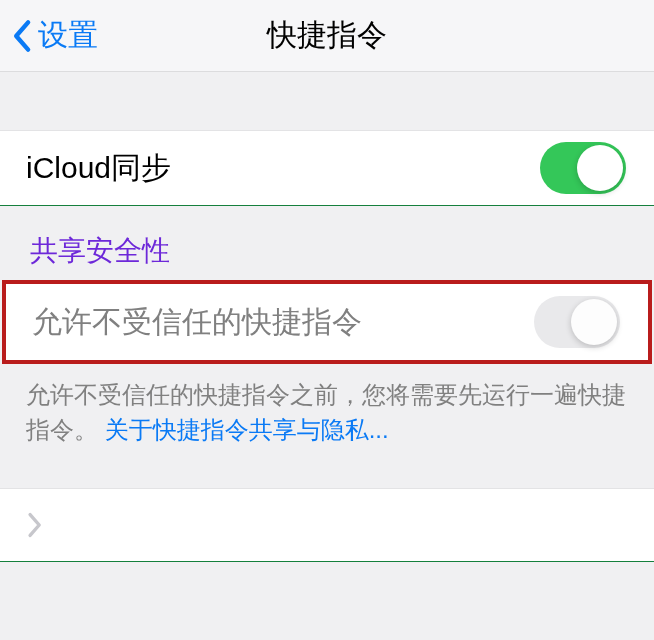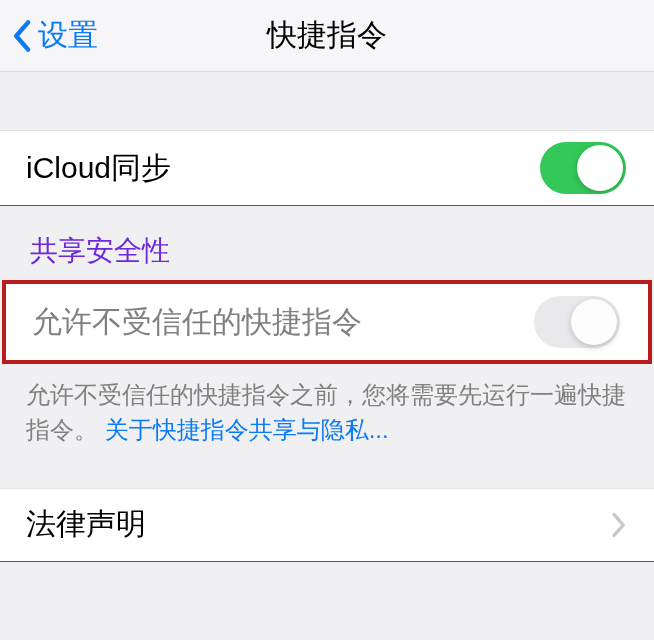--- a/index.html
+++ b/index.html
@@ -62,19 +62,18 @@
 </div>
 
 <div class="footer-text">
   <span>允许不受信任的快捷指令之前，您将需要先运行一遍快捷指令。</span>
   <a href="#">关于快捷指令共享与隐私...</a>
 </div>
 
 <div class="gap-lg"></div>
 
 <div class="row short">
-  <div class="row-label">法律声明</div>
   <div class="chevron">
     <svg viewBox="0 0 12 20" fill="none" stroke="#c7c7cc" stroke-width="2.6" stroke-linecap="round" stroke-linejoin="round">
         <polyline points="3,2 10,10 3,18"></polyline>
       </svg>
   </div>
 </div>
 
 </body></html>

